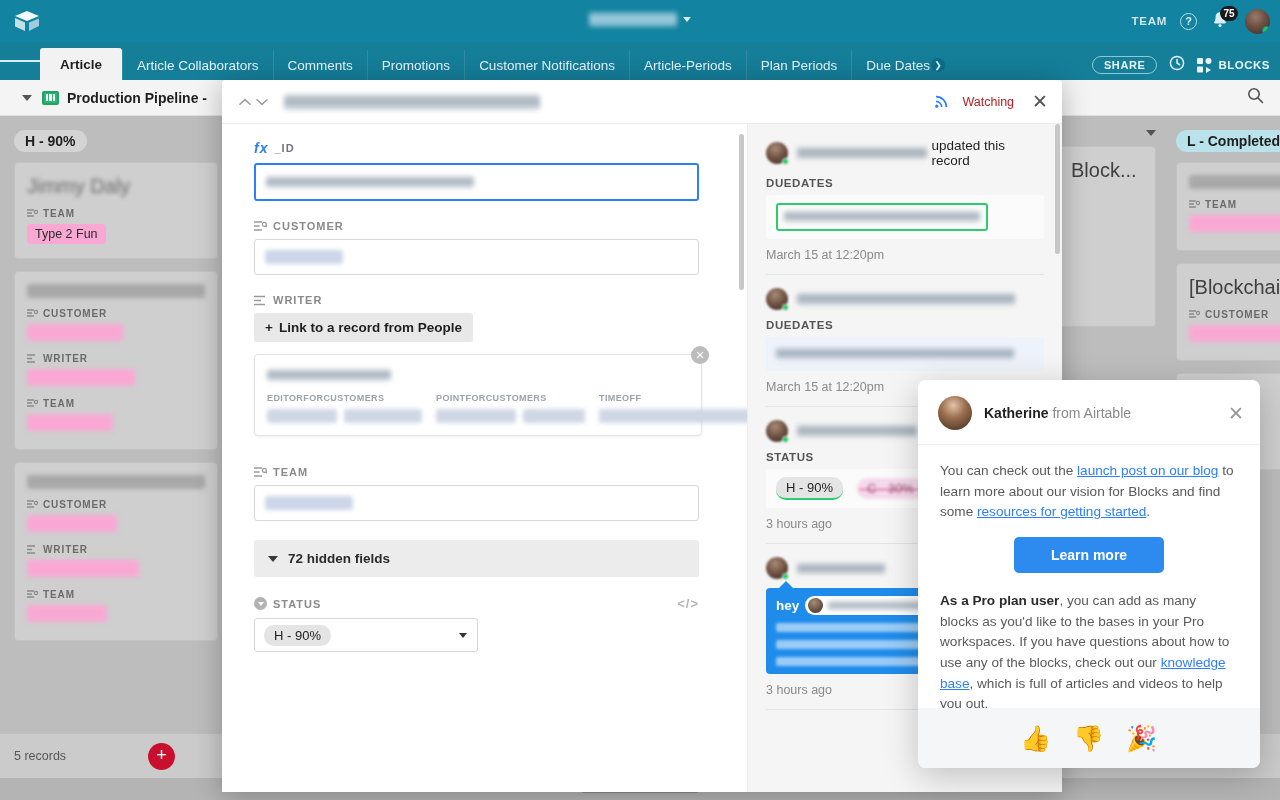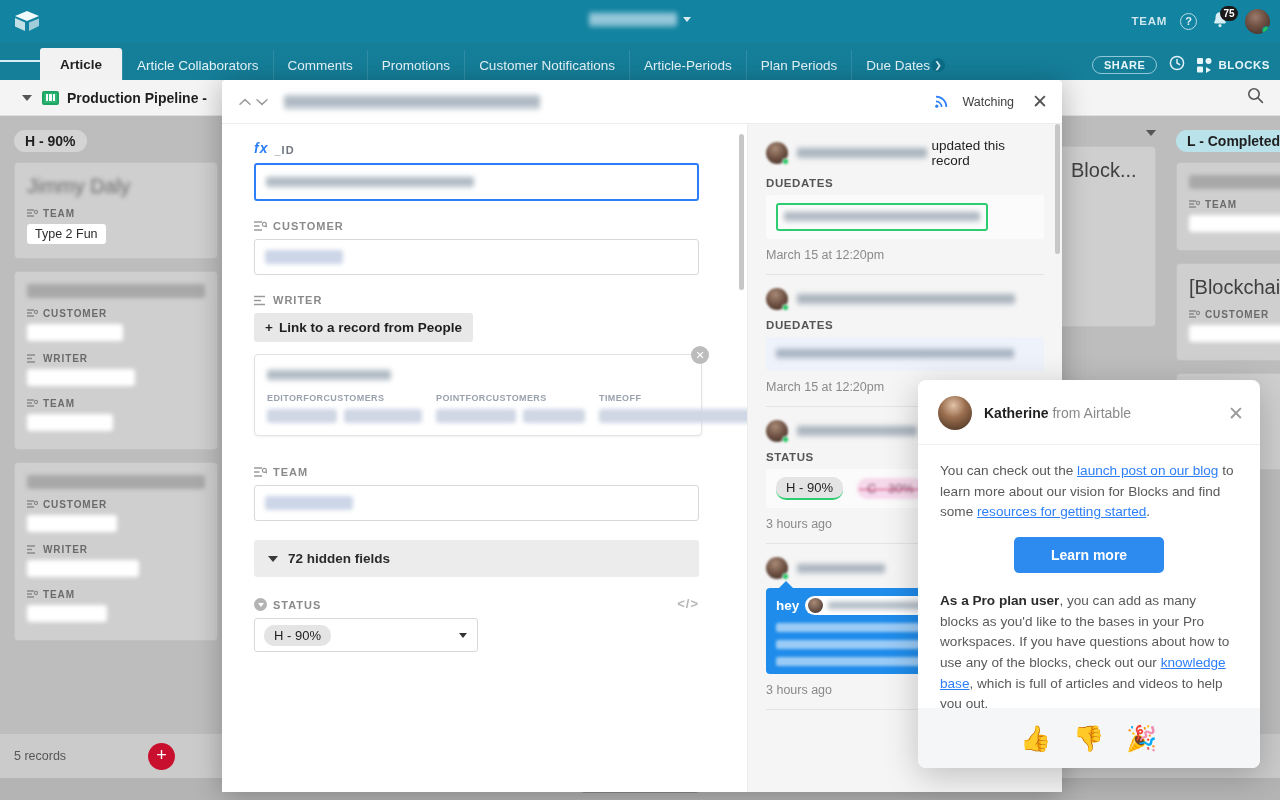--- a/index.html
+++ b/index.html
@@ -121,21 +121,21 @@
   .card {
     margin: 0 14px 12px 14px; background: #cfcfcf; border: 1px solid #c2c2c2;
     border-radius: 4px; padding: 12px 12px 14px 12px;
   }
   .card-title { font-size: 20px; font-weight: 400; color: #404040; margin-bottom: 10px; white-space: nowrap; overflow: hidden; }
   .fieldlabel {
     display: flex; align-items: center; gap: 5px;
     font-size: 10px; letter-spacing: .9px; color: #6b6b6b; font-weight: 600; margin: 8px 0 5px 0;
   }
   .chip {
-    display: inline-block; background: #ffffff; border-radius: 3px; padding: 3px 8px;
+    display: inline-block; background: #f9a8d4; border-radius: 3px; padding: 3px 8px;
     font-size: 12.5px; color: #2b2b2b;
   }
   .blur-chip { filter: blur(2.2px); }
   .footerbar {
     position: absolute; left: 0; bottom: 22px; width: 1280px; height: 44px;
     background: #cbcbcb; display: flex; align-items: center;
   }
   .records-count { font-size: 12.5px; color: #575757; margin-left: 14px; }
   .add-fab {
     width: 27px; height: 27px; border-radius: 50%; background: #c8102e; color: #fff;
@@ -155,35 +155,35 @@
     position: absolute; left: 222px; top: 80px; width: 840px; height: 712px;
     background: #fff; border-radius: 4px 4px 0 0;
     box-shadow: 0 4px 28px rgba(0,0,0,.28);
     display: flex; flex-direction: column; overflow: hidden;
   }
   .modal-head {
     height: 44px; display: flex; align-items: center; padding: 0 14px; flex: 0 0 auto;
     border-bottom: 1px solid #ececec;
   }
   .navarrow { width: 17px; height: 22px; display: flex; align-items: center; justify-content: center; color: #9b9b9b; }
-  .watching { color: #404040; font-size: 12.5px; display: flex; align-items: center; gap: 14px; margin-left: auto; }
+  .watching { color: #b91c1c; font-size: 12.5px; display: flex; align-items: center; gap: 14px; margin-left: auto; }
   .modal-close { margin-left: 18px; color: #555; font-size: 19px; line-height: 1; }
   .modal-body { flex: 1; display: flex; min-height: 0; }
 
   .form-pane {
     width: 526px; padding: 16px 24px 0 32px; overflow: hidden; position: relative;
     border-right: 1px solid #ececec;
   }
   .form-scroll {
     position: absolute; right: 3px; top: 10px; width: 5px; height: 156px;
     background: #c7c7c7; border-radius: 3px;
   }
   .field { margin-bottom: 19px; }
   .flabel {
-    display: flex; align-items: flex-end; gap: 6px;
+    display: flex; align-items: center; gap: 6px;
     font-size: 11px; letter-spacing: 1px; color: #8a8a8a; font-weight: 600; margin-bottom: 7px;
   }
   .flabel.fx { color: #2d7ff9; }
   .fx-icon { font-style: italic; font-weight: 800; font-size: 14px; color: #2d7ff9; }
   .finput {
     width: 445px; height: 36px; border: 1px solid #d8d8d8; border-radius: 3px;
     background: #fff; display: flex; align-items: center; padding: 0 10px;
   }
   .finput.focused { border: 2px solid #2d7ff9; height: 38px; }
   .linkbtn {

